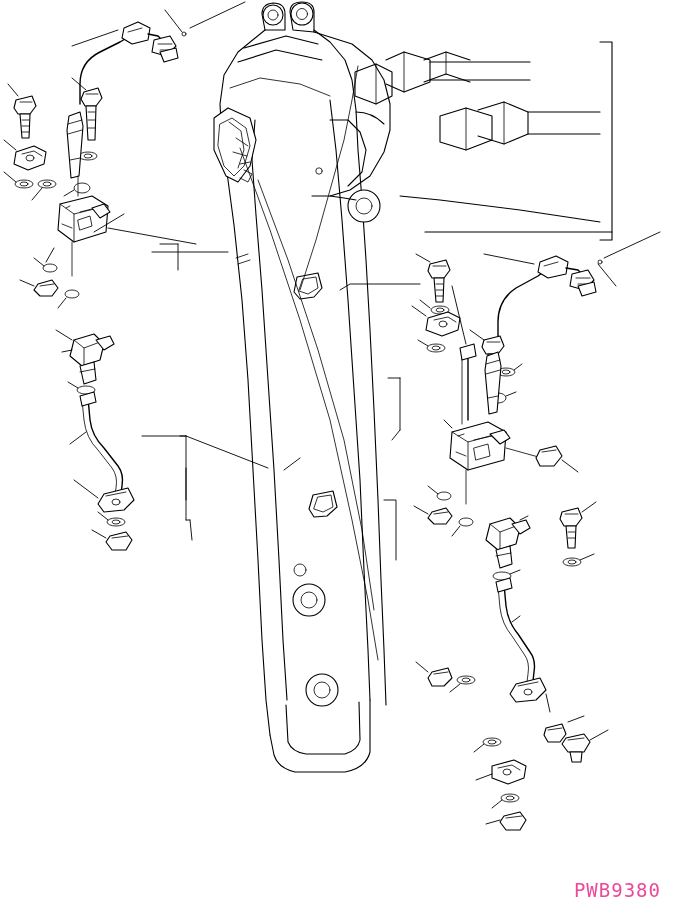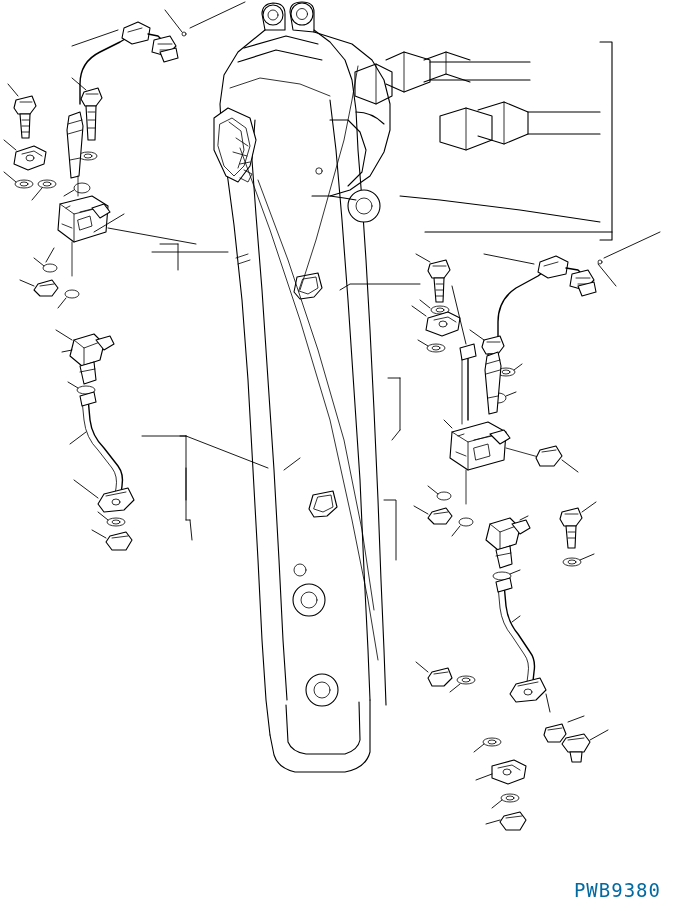--- a/index.html
+++ b/index.html
@@ -24,21 +24,21 @@
     width: 675px;
     height: 911px;
   }
   #part-number {
     position: absolute;
     right: 14px;
     bottom: 10px;
     font-family: "DejaVu Sans Mono", monospace;
     font-size: 19px;
     letter-spacing: 1px;
-    color: #0369a1;
+    color: #ec4899;
     white-space: nowrap;
   }
   .stroke {
     fill: none;
     stroke: #000000;
     stroke-width: 1.1;
     stroke-linecap: round;
     stroke-linejoin: round;
   }
   .stroke-thin {

